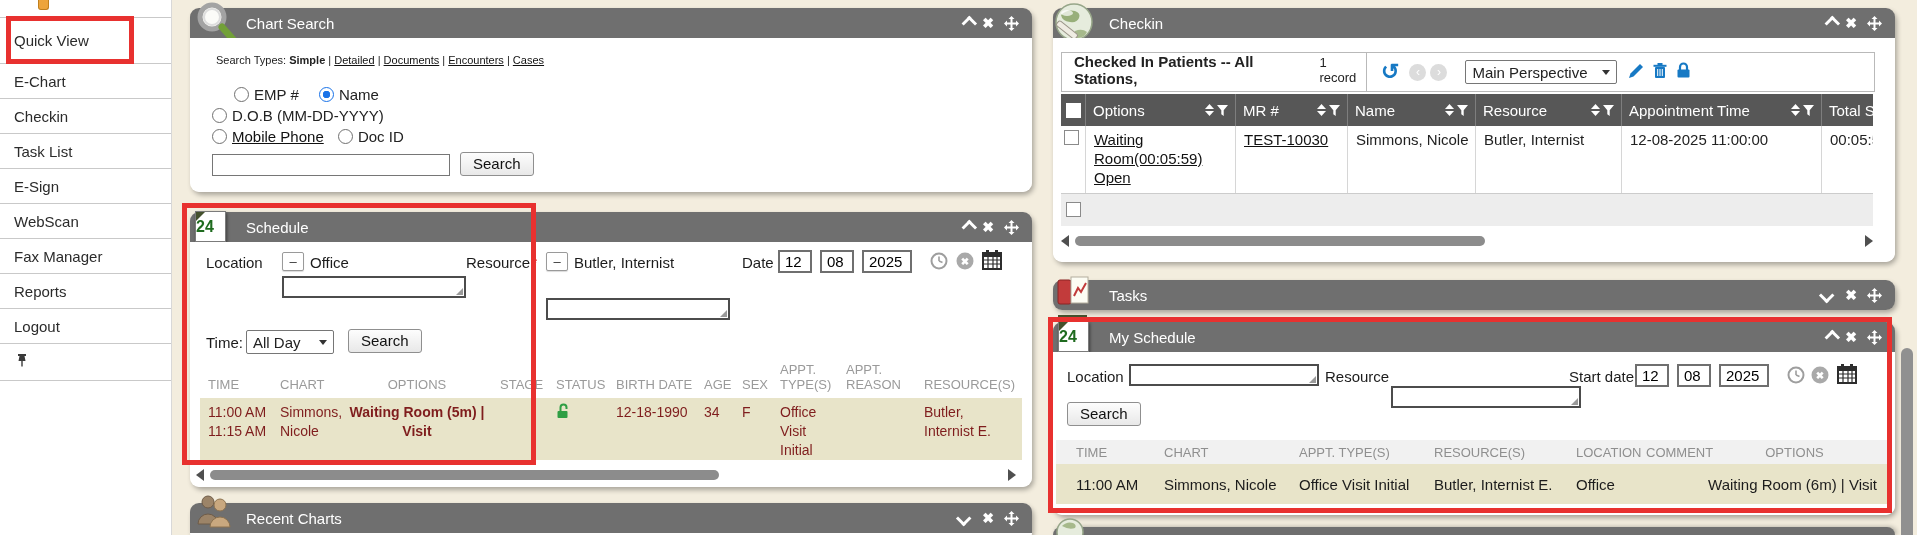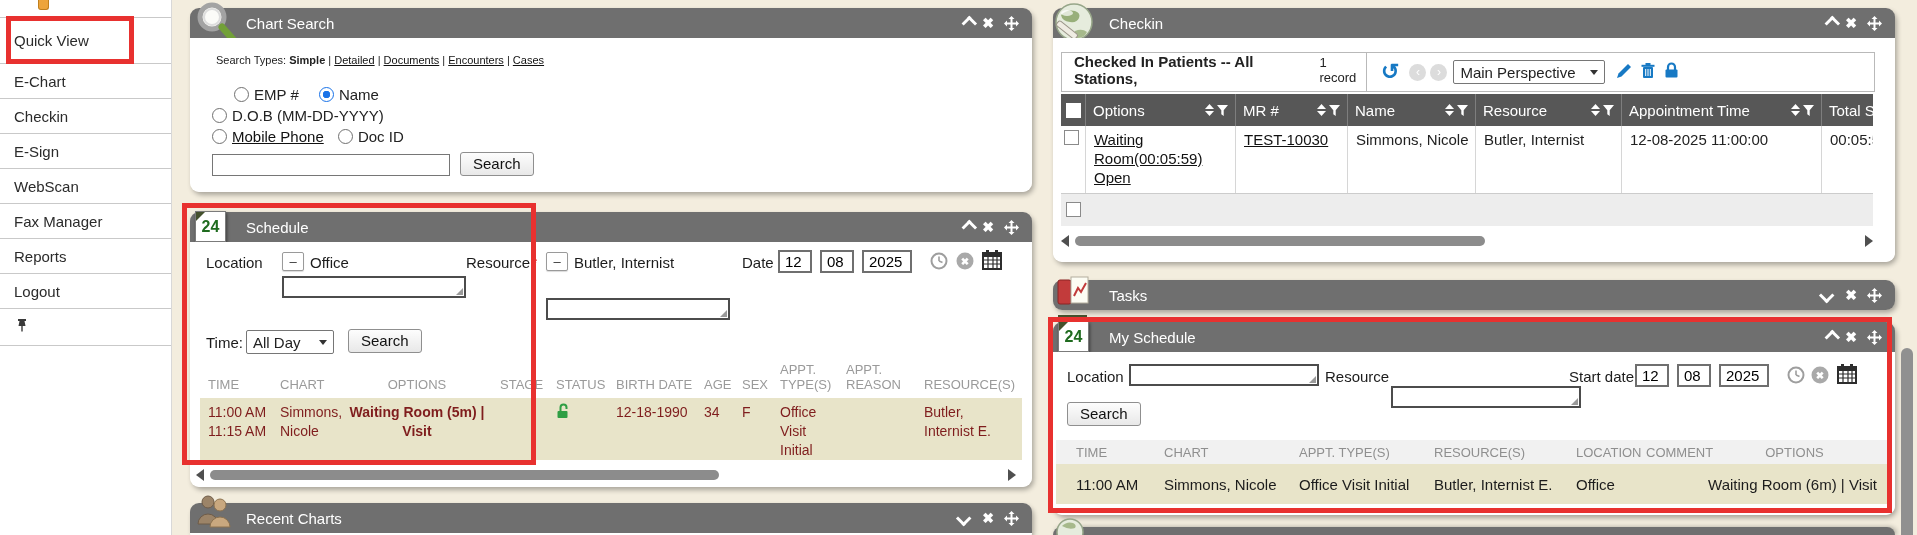--- a/index.html
+++ b/index.html
@@ -58,21 +58,21 @@
   .hs-track{flex:1;height:12px;position:relative;}
   .hs-thumb{position:absolute;top:1px;left:2px;height:10px;background:#8c8c8c;border-radius:5px;}
 
   
   .cs-types{position:absolute;left:26px;top:16px;font-size:11px;}
   .cs-types b{font-weight:bold;}
   .cs-radios{position:absolute;left:22px;top:46px;font-size:15px;line-height:21px;}
 
   
   .cal-icon{position:absolute;width:29px;height:29px;background:#fff;border:1px solid #7b7b7b;
-            box-shadow:1px 2px 3px rgba(0,0,0,.45);display:flex;align-items:center;justify-content:center;}
+            box-shadow:1px 2px 3px rgba(0,0,0,.45);display:flex;align-items:center;}
   .cal-icon .flap{position:absolute;left:0;top:0;width:0;height:0;border-top:9px solid #44502c;border-right:9px solid transparent;}
   .cal-icon .n{color:#1f6b1f;font-weight:bold;font-size:16px;}
   .cal-band{position:absolute;background:#44502c;color:#fff;font-size:6px;letter-spacing:1px;
             display:flex;align-items:center;justify-content:center;}
   .lbl{font-size:15px;color:#1c1c1c;}
   .star{color:#d40000;font-weight:bold;font-size:15px;}
 
   .sched-tbl{position:absolute;display:flex;font-size:13px;color:#9a9a9a;}
   .sc-h{display:flex;align-items:flex-end;padding:0 0 4px 8px;box-sizing:border-box;line-height:15px;}
   .sched-row{position:absolute;background:#e8e4c9;display:flex;font-size:14px;color:#7f1d1d;line-height:19px;}
@@ -121,20 +121,23 @@
     <div class="sb-item first">
         <span>Quick View</span>
       </div>
     <div class="sb-item">
         <span>E-Chart</span>
       </div>
     <div class="sb-item">
         <span>Checkin</span>
       </div>
     <div class="sb-item">
+        <span>Task List</span>
+      </div>
+    <div class="sb-item">
         <span>E-Sign</span>
       </div>
     <div class="sb-item">
         <span>WebScan</span>
       </div>
     <div class="sb-item">
         <span>Fax Manager</span>
       </div>
     <div class="sb-item">
         <span>Reports</span>
@@ -347,21 +350,21 @@
     <div class="p-body" style="height:224px;">
 
       <div class="ck-toolbar" style="left:8px;top:14px;width:812px;height:38px;">
         <div class="ck-sum">
           <span class="t">Checked In Patients -- All Stations,</span>
           <span class="c">1 record</span>
         </div>
         <span class="undo" style="margin-left:14px;">↺</span>
         <span class="navc" style="margin-left:10px;">‹</span>
         <span class="navc" style="margin-left:4px;">›</span>
-        <div class="selbox" style="width:152px;height:24px;margin-left:6px;">
+        <div class="selbox" style="width:152px;height:24px;margin-left:18px;">
           <span>Main Perspective</span>
             <span class="arr"></span>
         </div>
         <span style="margin-left:12px;"><svg width="15" height="15">
               <path d="M0 15 L1.5 10.5 L11 1 L14 4 L4.5 13.5 Z" fill="#1779c4"></path>
             </svg></span>
         <span style="margin-left:9px;"><svg width="14" height="15">
               <rect x="2" y="4" width="10" height="11" rx="1" fill="#1779c4"></rect>
               <rect x="0.5" y="1.8" width="13" height="2" fill="#1779c4"></rect>
               <rect x="4.5" y="0" width="5" height="2" fill="#1779c4"></rect>

